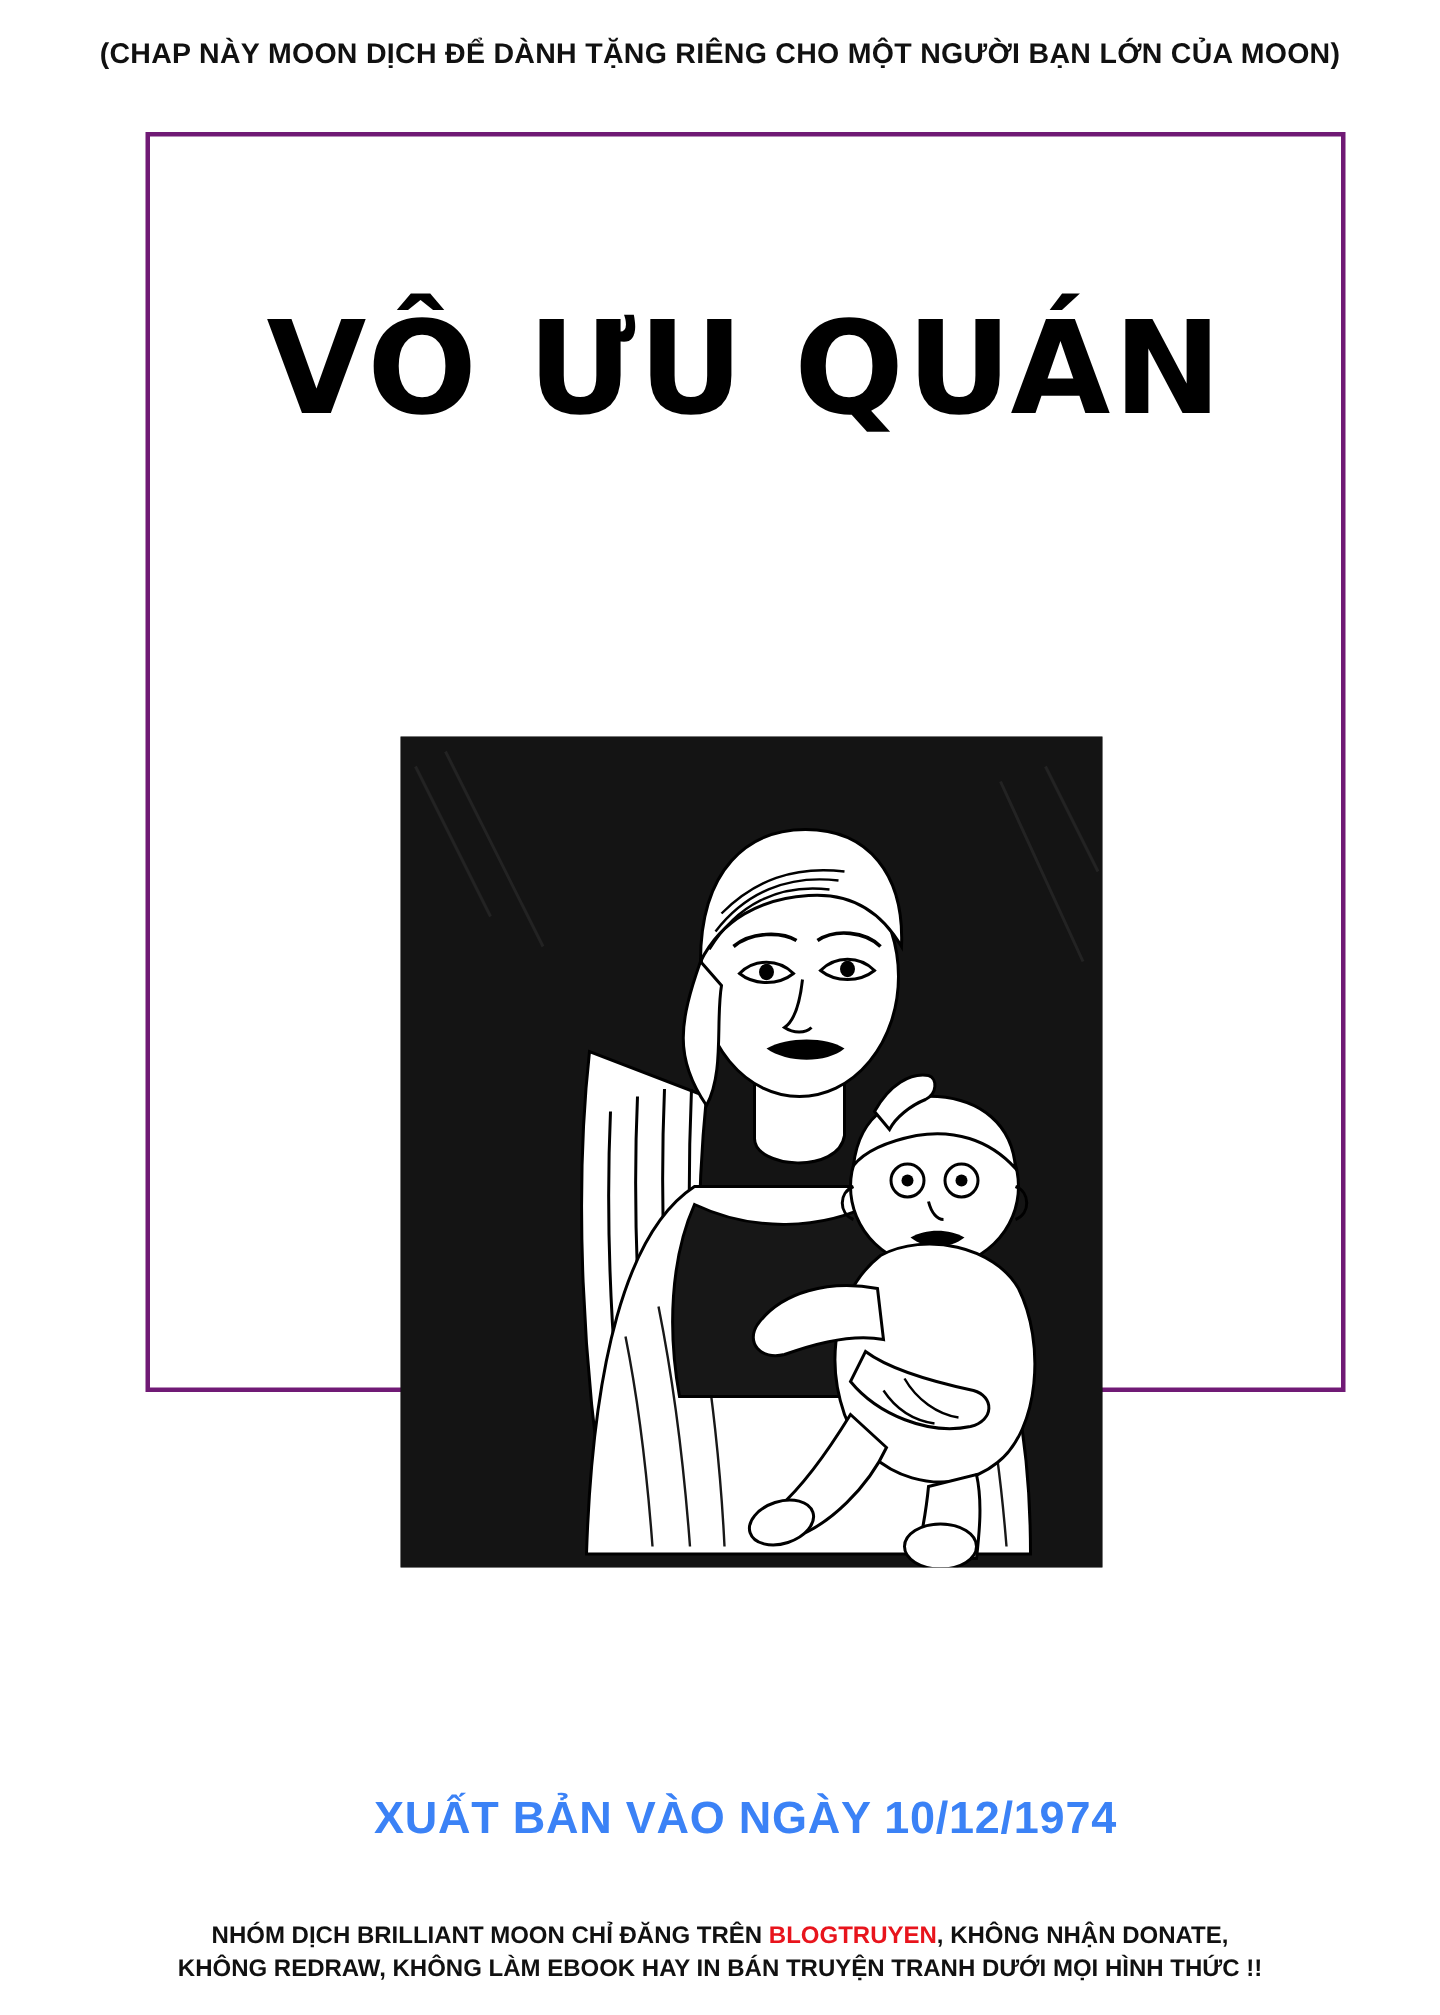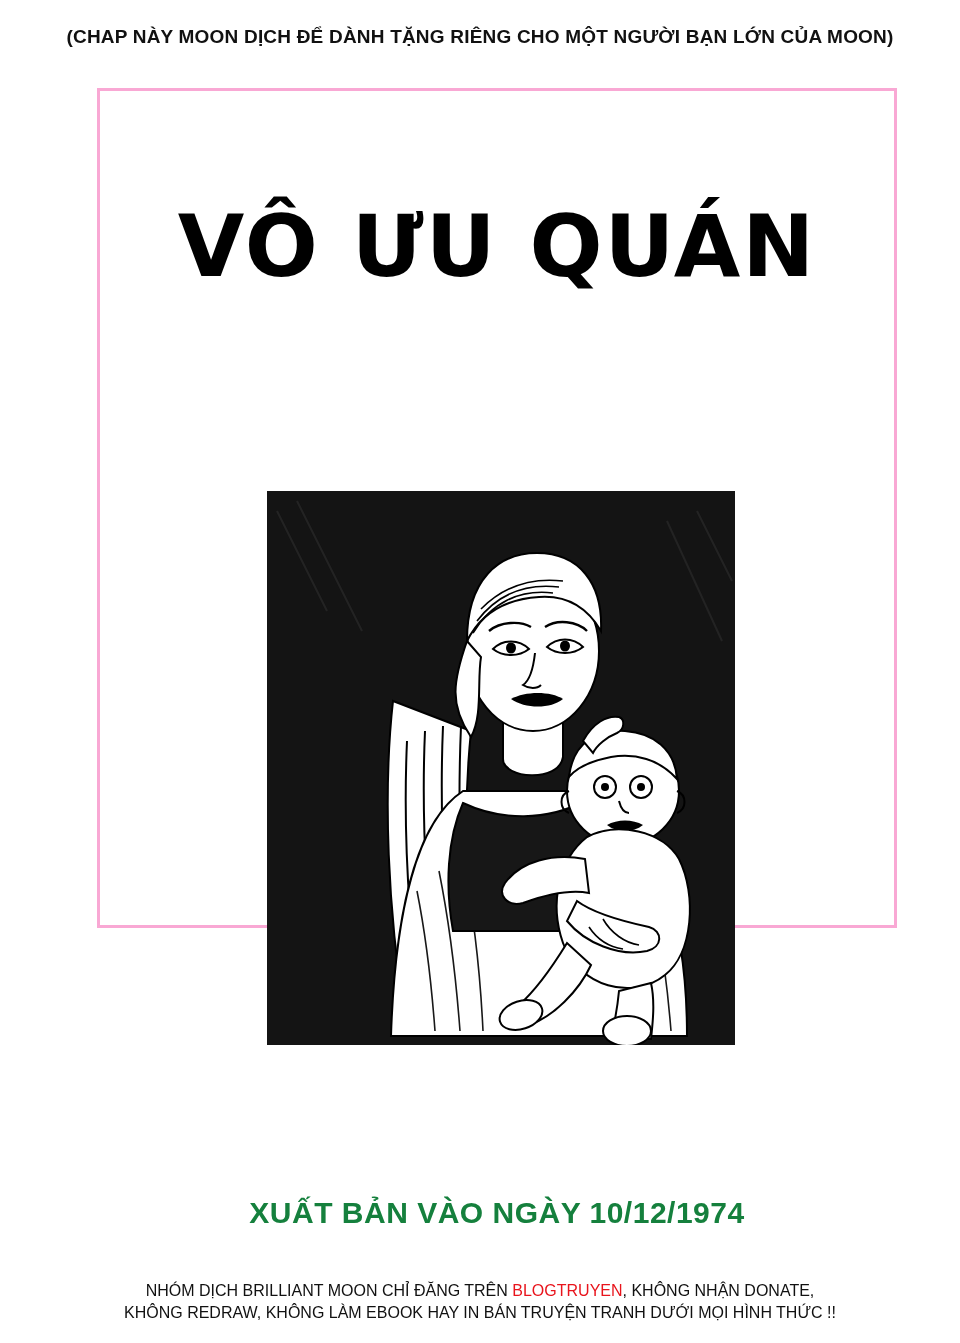--- a/index.html
+++ b/index.html
@@ -37,21 +37,21 @@
     white-space: nowrap;
   }
 
   
   .frame {
     position: absolute;
     left: 97px;
     top: 88px;
     width: 800px;
     height: 840px;
-    border: 3px solid #f9a8d4;
+    border: 3px solid #701a75;
     background: #fff;
     box-sizing: border-box;
   }
 
   .title {
     position: absolute;
     top: 112px;
     left: 0;
     width: 100%;
     text-align: center;
@@ -93,33 +93,33 @@
   .publish-date {
     position: absolute;
     left: 0;
     top: 1105px;
     width: 100%;
     text-align: center;
     font-family: "Liberation Sans", sans-serif;
     font-weight: bold;
     font-size: 30px;
     letter-spacing: 0.5px;
-    color: #15803d;
+    color: #3b82f6;
     white-space: nowrap;
   }
 
   
   .footer {
     position: absolute;
     top: 1280px;
     left: 0;
     width: 960px;
     text-align: center;
     font-family: "Liberation Sans", sans-serif;
-    font-weight: normal;
+    font-weight: bold;
     font-size: 16px;
     line-height: 1.35;
     color: #111;
   }
   .footer .line { white-space: nowrap; }
   .brand { color: #e8141c; }
 </style>
 </head>
 <body>
 

